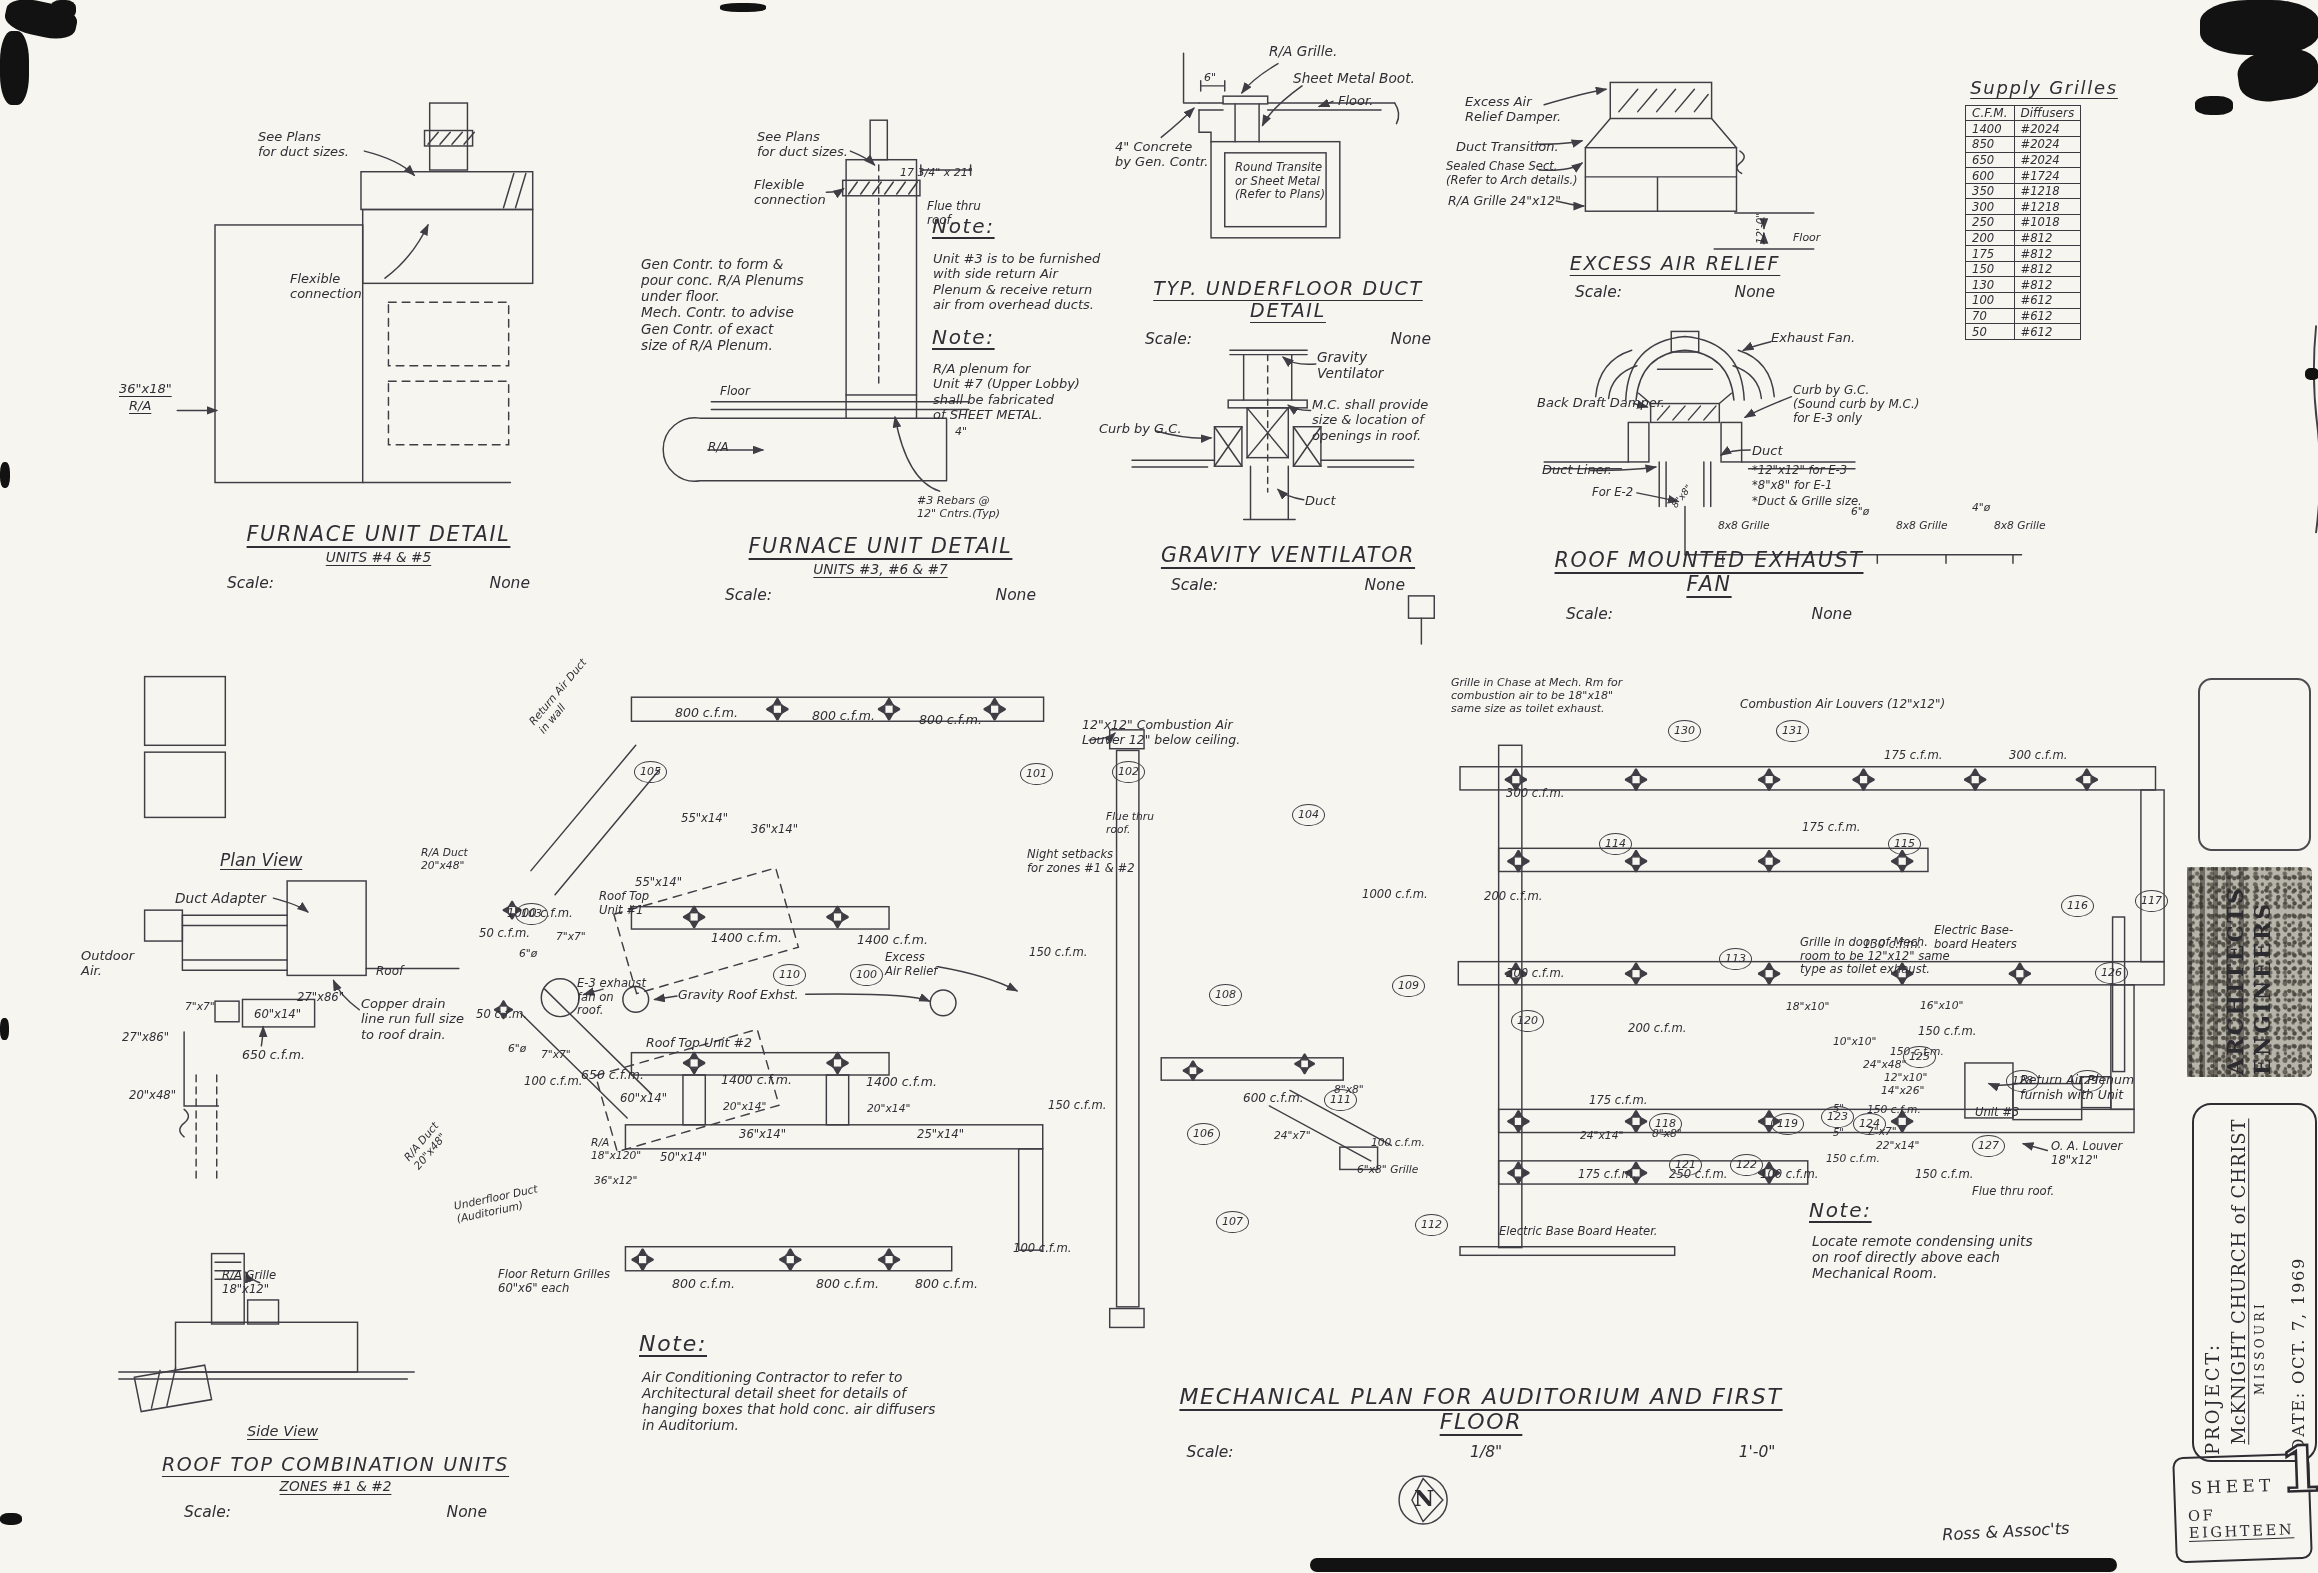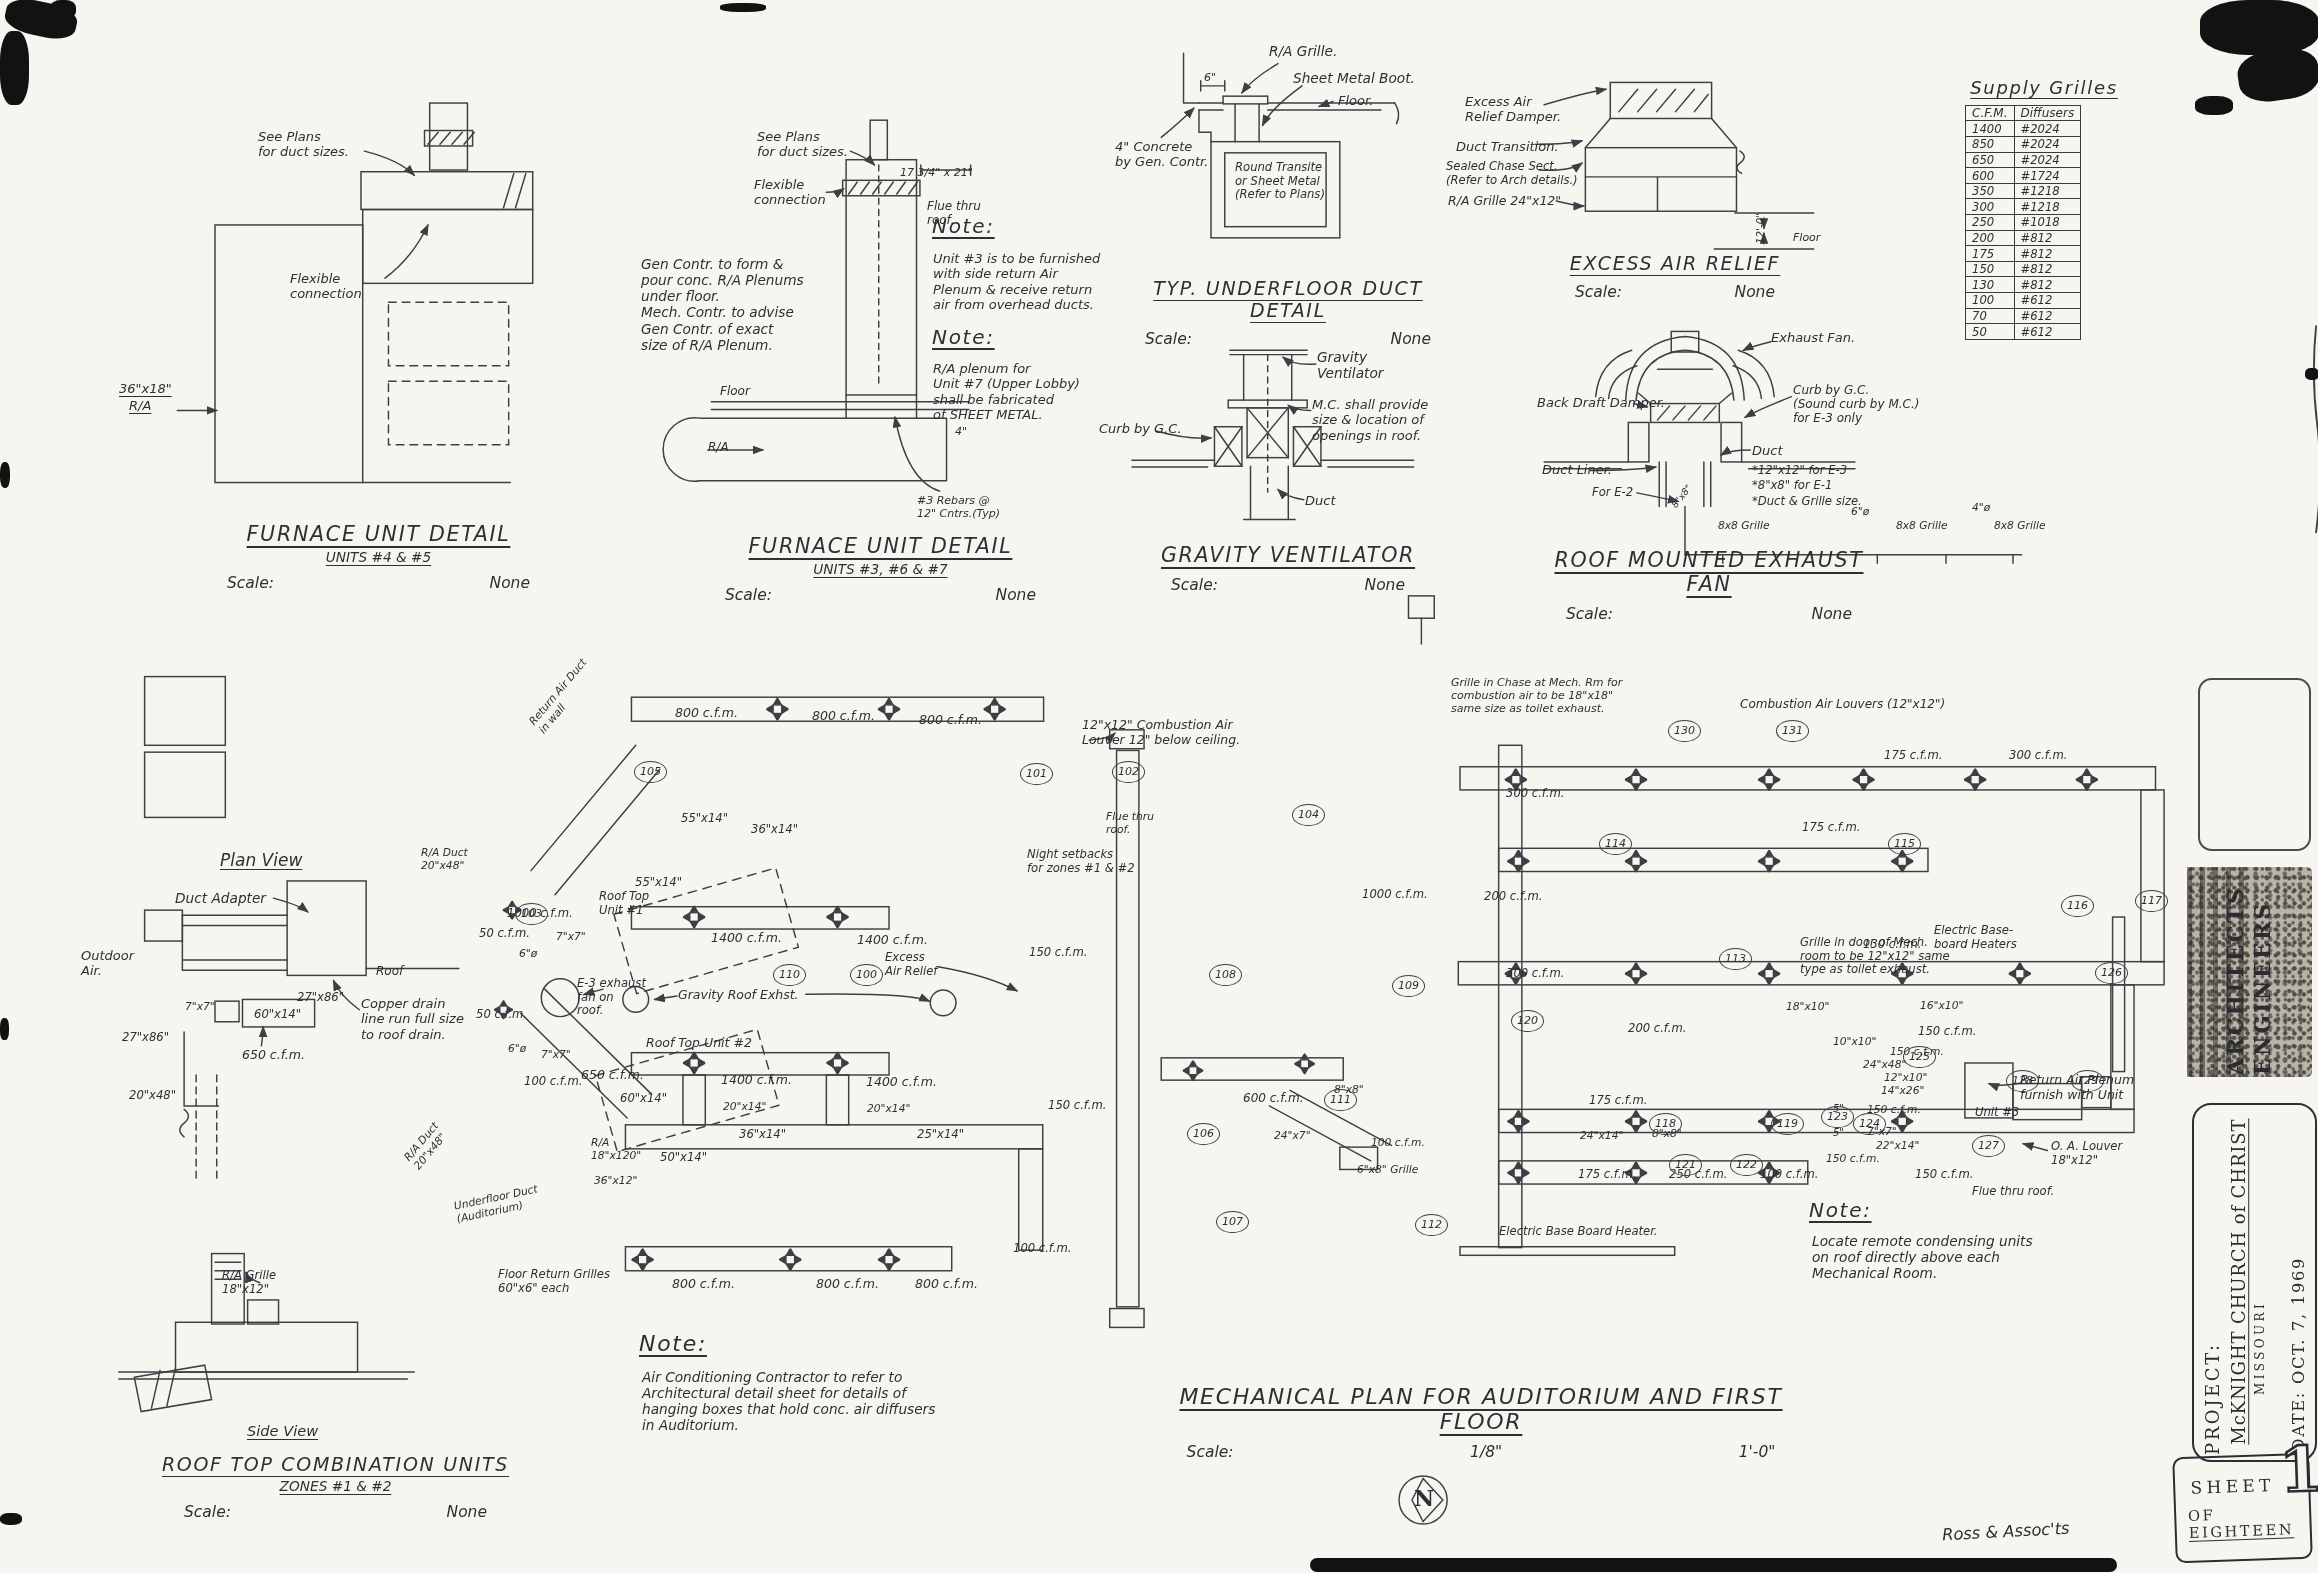--- a/index.html
+++ b/index.html
@@ -511,21 +511,21 @@
       <span class="ann" style="left: 1812px; top: 1233px; font-size: 13.7px;">Locate remote condensing units
 on roof directly above each
 Mechanical Room.</span>
       <span class="ann nletter" style="left: 1414px; top: 1486px; font-size: 22px;">N</span>
       <span class="zone" style="left: 515px; top: 903px;">103</span>
       <span class="zone" style="left: 634px; top: 761px;">105</span>
       <span class="zone" style="left: 1020px; top: 763px;">101</span>
       <span class="zone" style="left: 1112px; top: 761px;">102</span>
       <span class="zone" style="left: 773px; top: 964px;">110</span>
       <span class="zone" style="left: 850px; top: 964px;">100</span>
-      <span class="zone" style="left: 1209px; top: 964px;">108</span>
+      <span class="zone" style="left: 1209px; top: 984px;">108</span>
       <span class="zone" style="left: 1292px; top: 804px;">104</span>
       <span class="zone" style="left: 1187px; top: 1123px;">106</span>
       <span class="zone" style="left: 1216px; top: 1211px;">107</span>
       <span class="zone" style="left: 1392px; top: 943px; margin-top: 32px;">109</span>
       <span class="zone" style="left: 1324px; top: 1089px;">111</span>
       <span class="zone" style="left: 1415px; top: 1214px;">112</span>
       <span class="zone" style="left: 1719px; top: 948px;">113</span>
       <span class="zone" style="left: 1599px; top: 833px;">114</span>
       <span class="zone" style="left: 1888px; top: 833px;">115</span>
       <span class="zone" style="left: 2061px; top: 895px;">116</span>

